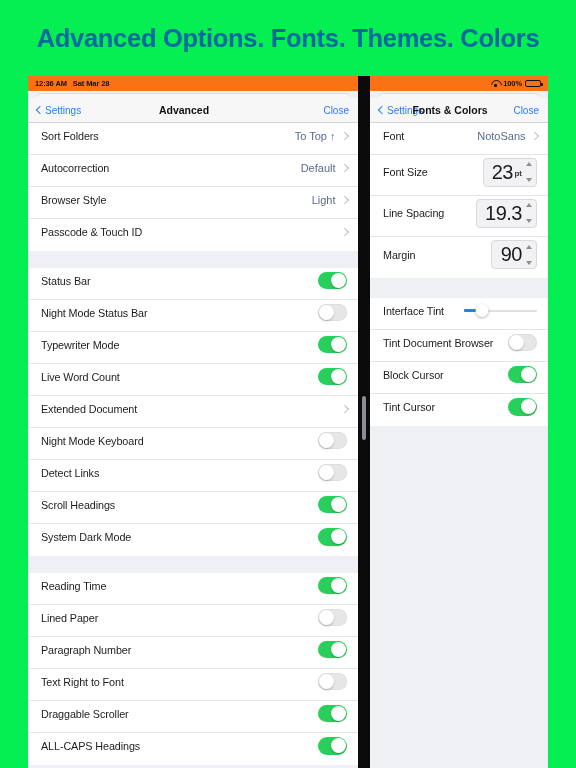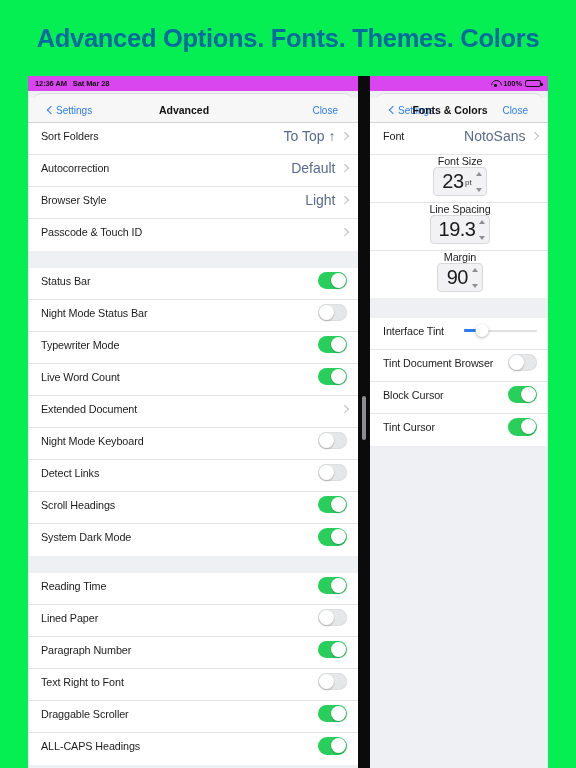--- a/index.html
+++ b/index.html
@@ -64,21 +64,21 @@
     width: 4px;
     height: 44px;
     border-radius: 2px;
     background: #8b8d92;
   }
   .panel-right { width: 178px; flex: 1; }
 
   
   .statusbar {
     height: 15px;
-    background: #d946ef;
+    background: #f97316;
     display: flex;
     align-items: center;
     padding: 0 7px;
     font-size: 7.5px;
     color: #111;
     font-weight: bold;
     letter-spacing: -0.1px;
   }
   .status-left { display: flex; gap: 6px; }
   .status-spacer { flex: 1; }
@@ -145,21 +145,21 @@
     border-radius: 8px 8px 0 0;
     border-top: 1px solid #dcdde0;
   }
 
   
   .navbar {
     height: 25px;
     background: #f7f7f8;
     display: flex;
     align-items: center;
-    padding: 0 20px;
+    padding: 0 9px;
     position: relative;
     border-bottom: 1px solid #d2d3d6;
     box-sizing: border-box;
   }
   .nav-back {
     display: flex;
     align-items: center;
     gap: 1px;
     color: #2b7bf3;
     font-size: 10px;
@@ -207,21 +207,21 @@
     background: #fff;
   }
   .row:last-child { border-bottom: none; }
   .row-label {
     font-size: 10.8px;
     color: #1c1c1e;
     flex: 1;
     letter-spacing: -0.1px;
   }
   .row-value {
-    font-size: 14px;
+    font-size: 11px;
     color: #5a6b8c;
     margin-right: 4px;
     white-space: nowrap;
   }
   .chev-right {
     width: 4.5px; height: 4.5px;
     border-top: 1.3px solid #b9bbbf;
     border-right: 1.3px solid #b9bbbf;
     transform: rotate(45deg);
     flex: none;
@@ -264,20 +264,21 @@
     font-size: 20px;
     color: #1c1c1e;
     letter-spacing: -0.5px;
   }
   .stepper-unit {
     font-size: 8px;
     color: #3a3a3c;
     margin-left: 1.5px;
     align-self: flex-end;
     margin-bottom: 6px;
+    font-weight: bold;
   }
   .stepper-arrows {
     display: flex;
     flex-direction: column;
     justify-content: space-between;
     height: 20px;
     margin-left: 4px;
   }
   .arr-up, .arr-dn {
     width: 0; height: 0;
@@ -322,21 +323,21 @@
 
   
   .note {
     font-size: 6.8px;
     color: #a3a4a8;
     padding: 3px 13px 5px;
     background: #fff;
     border-bottom: 1px solid #e3e4e6;
     letter-spacing: -0.05px;
   }
-  .row-tall { min-height: 41px; flex-direction: column; }
+  .row-tall { min-height: 41px; }
 </style>
 </head>
 <body>
 
 <div class="banner">
   <div class="banner-title">Advanced Options. Fonts. Themes. Colors</div>
 </div>
 
 <div class="device">
 

